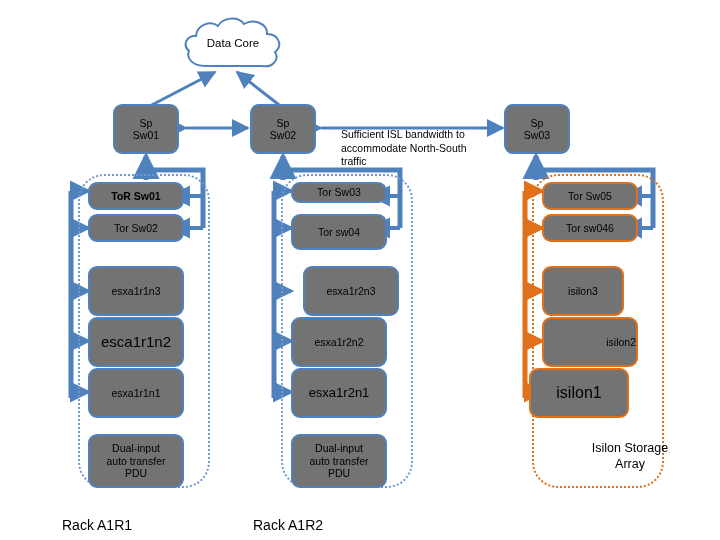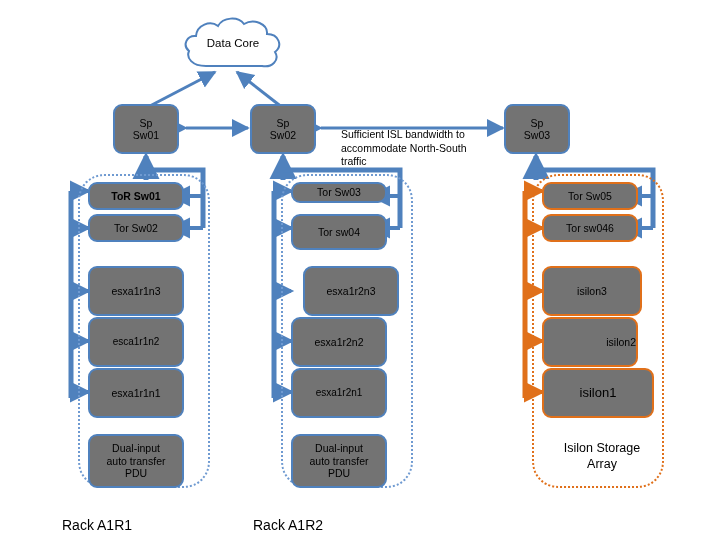--- a/index.html
+++ b/index.html
@@ -205,21 +205,21 @@
   </div>
 
   <div class="node node-blue" style="left:88px; top:214px; width:96px; height:28px; font-size:10.5px;">
     <span>Tor Sw02</span>
   </div>
 
   <div class="node node-blue" style="left:88px; top:266px; width:96px; height:50px; font-size:10.5px;">
     <span>esxa1r1n3</span>
   </div>
 
-  <div class="node node-blue" style="left:88px; top:317px; width:96px; height:50px; font-size:10px;">
+  <div class="node node-blue" style="left:88px; top:317px; width:96px; height:50px; font-size:15px;">
     <span>esca1r1n2</span>
   </div>
 
   <div class="node node-blue" style="left:88px; top:368px; width:96px; height:50px; font-size:10.5px;text-align:center;">
     <span>esxa1r1n1</span>
   </div>
 
   <div class="node node-blue" style="left:88px; top:434px; width:96px; height:54px; font-size:10.5px;">
     <span>Dual-input
 auto transfer
@@ -239,21 +239,21 @@
   </div>
 
   <div class="node node-blue" style="left:291px; top:266px; width:96px; height:50px; font-size:10.5px;margin-left:12px;">
     <span>esxa1r2n3</span>
   </div>
 
   <div class="node node-blue" style="left:291px; top:317px; width:96px; height:50px; font-size:10.5px;">
     <span>esxa1r2n2</span>
   </div>
 
-  <div class="node node-blue" style="left:291px; top:368px; width:96px; height:50px; font-size:10px;">
+  <div class="node node-blue" style="left:291px; top:368px; width:96px; height:50px; font-size:13px;">
     <span>esxa1r2n1</span>
   </div>
 
   <div class="node node-blue" style="left:291px; top:434px; width:96px; height:54px; font-size:10.5px;">
     <span>Dual-input
 auto transfer
 PDU</span>
   </div>
 
   <div class="free-label" style="left:253px; top:516px; font-size:14px;">Rack A1R2</div>
@@ -261,28 +261,28 @@
   <div class="rack-boundary rack-boundary-orange" style="left:532px; top:174px; width:132px; height:314px;"></div>
 
   <div class="node node-orange" style="left:542px; top:182px; width:96px; height:28px; font-size:10.5px;">
     <span>Tor Sw05</span>
   </div>
 
   <div class="node node-orange" style="left:542px; top:214px; width:96px; height:28px; font-size:10.5px;">
     <span>Tor sw046</span>
   </div>
 
-  <div class="node node-orange" style="left:542px; top:266px; width:100px; height:50px; font-size:10.5px;">
+  <div class="node node-orange" style="left:542px; top:266px; width:82px; height:50px; font-size:10.5px;">
     <span>isilon3</span>
   </div>
 
   <div class="node node-orange" style="left:542px; top:317px; width:96px; height:50px; font-size:10.5px;justify-content:flex-end;">
     <span>isilon2</span>
   </div>
 
-  <div class="node node-orange" style="left:542px; top:368px; width:112px; height:50px; font-size:13px;">
+  <div class="node node-orange" style="left:529px; top:368px; width:100px; height:50px; font-size:16px;">
     <span>isilon1</span>
   </div>
 
-  <div class="free-label" style="left:536px; top:440px; width:132px; text-align:center; font-size:12.5px;">Isilon Storage
+  <div class="free-label" style="left:564px; top:440px; width:132px; text-align:center; font-size:12.5px;">Isilon Storage
 Array</div>
 
 </div>
 
 </body></html>

